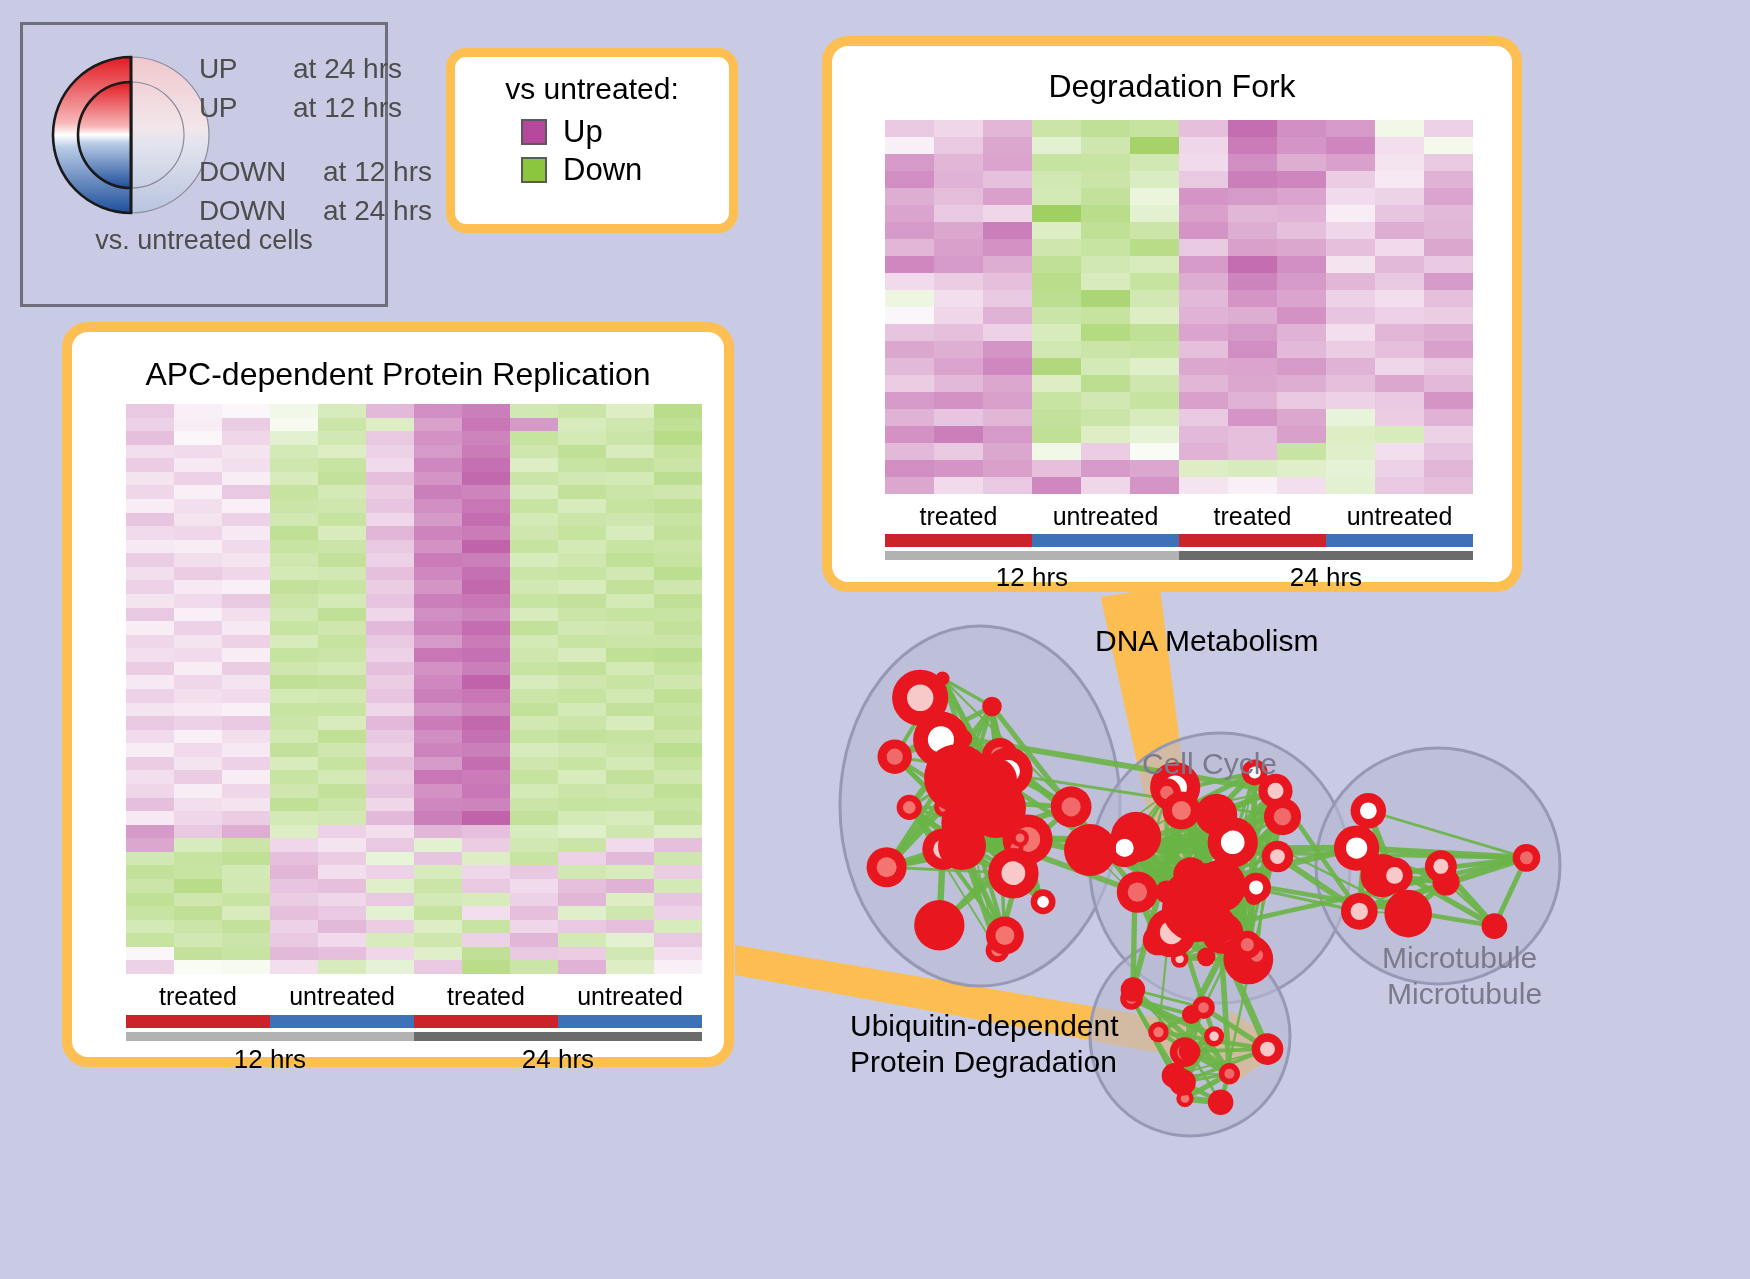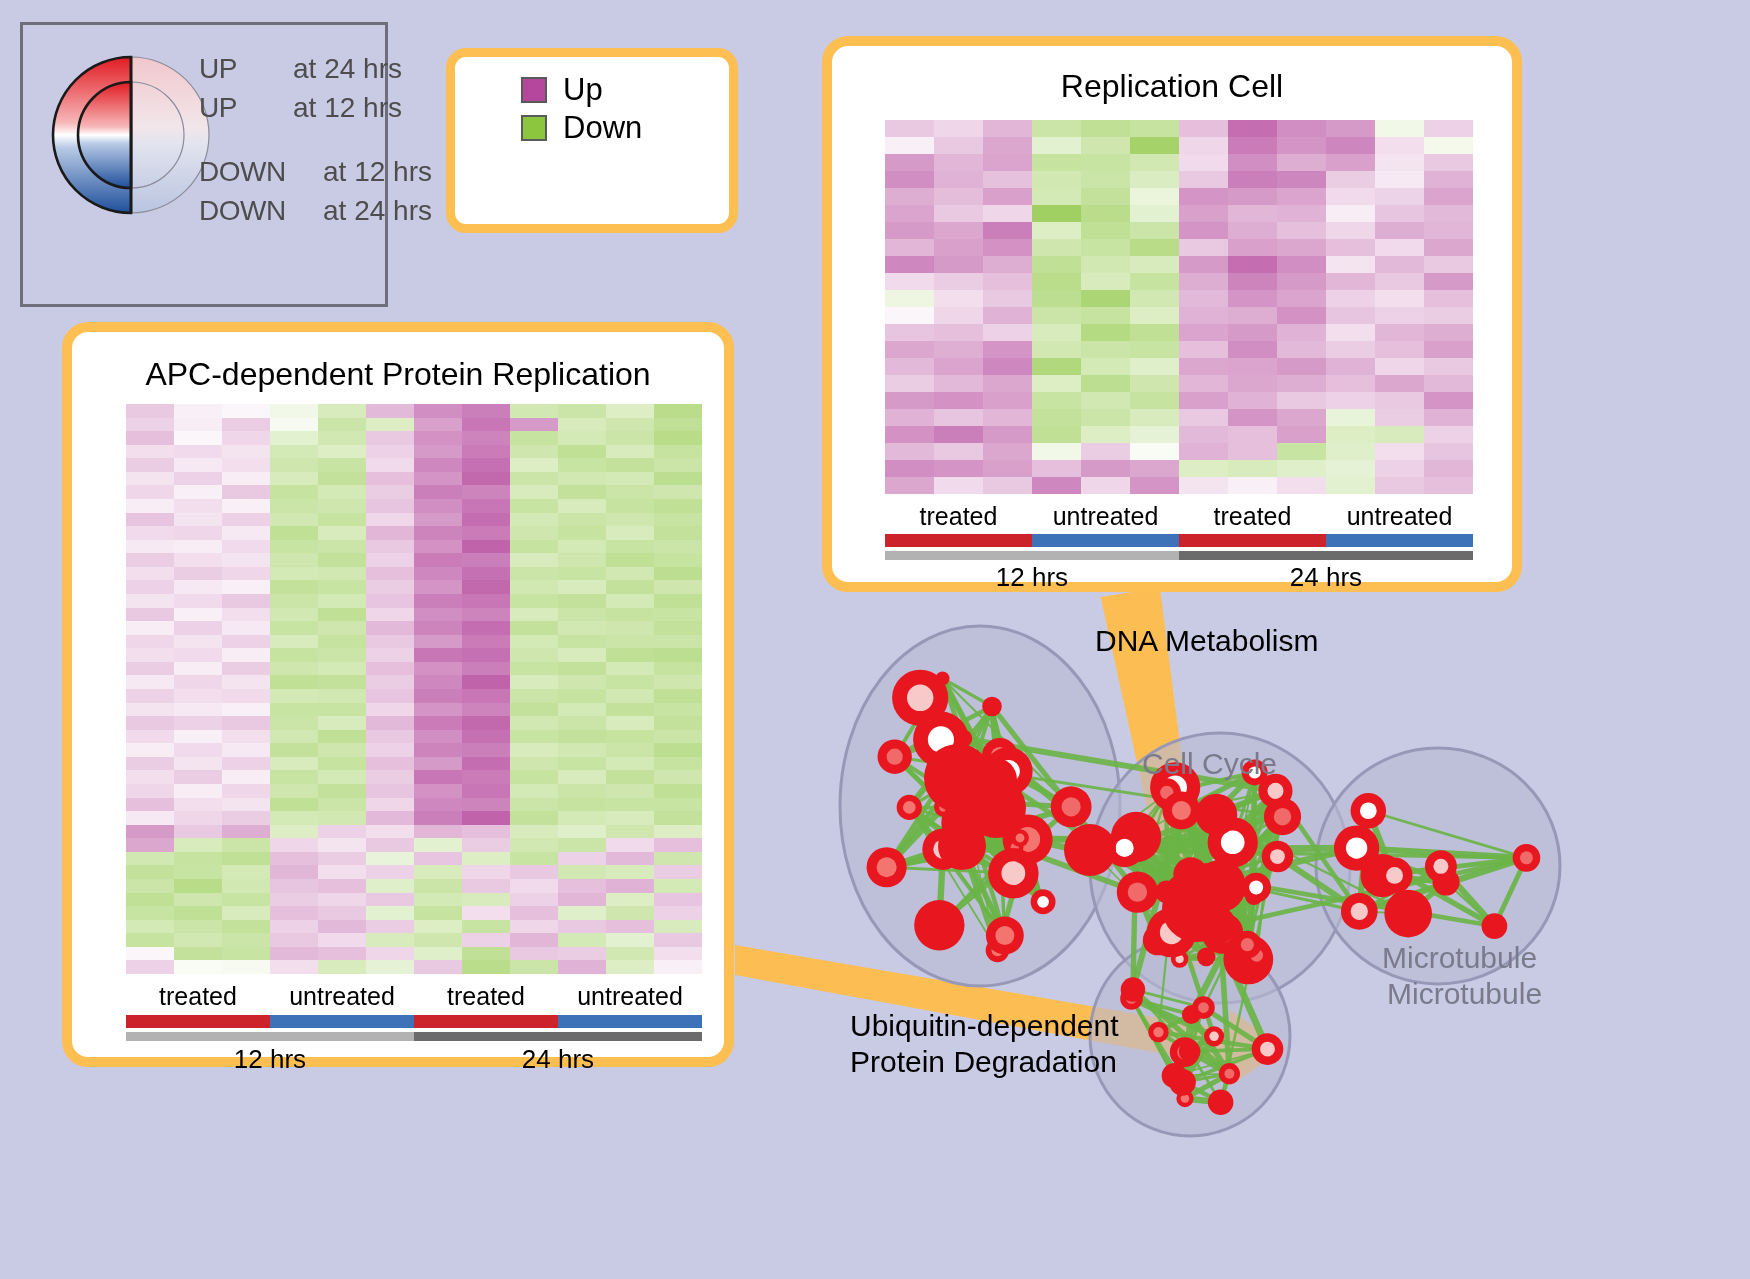--- a/index.html
+++ b/index.html
@@ -99,25 +99,27 @@
   <div class="ring-label" style="left:176px;top:67px;">UP</div>
   <div class="time-label" style="left:270px;top:67px;">at 12 hrs</div>
 
   <div class="ring-label" style="left:176px;top:131px;">DOWN</div>
   <div class="time-label" style="left:300px;top:131px;">at 12 hrs</div>
 
   <div class="ring-label" style="left:176px;top:170px;">DOWN</div>
   <div class="time-label" style="left:300px;top:170px;">at 24 hrs</div>
 
   <div class="foot">
+    <div>vs. untreated cells</div>
   </div>
 </div>
 
 <div class="abs" id="legend-key">
   <div class="title">
+    <div>vs untreated:</div>
   </div>
   <div class="rows">
     <div class="row">
       <span class="swatch" id="sw-up" style="background: rgb(181, 72, 156);"></span>
       <span class="lbl">Up</span>
     </div>
     <div class="row">
       <span class="swatch" id="sw-down" style="background: rgb(140, 198, 63);"></span>
       <span class="lbl">Down</span>
     </div>
@@ -125,21 +127,21 @@
 </div>
 
 <svg class="connector" style="left:0;top:0;width:1750px;height:1279px;pointer-events:none;">
 
   <polygon points="1130,590 1190,590 1180,930 1205,930 1165,975 1125,930 1150,930" fill="#fcbe52" transform="rotate(-9 1160 780)"></polygon>
 
   <polygon points="735,945 1230,1030 1230,1010 1285,1048 1230,1086 1230,1066 735,975" fill="#fcbe52"></polygon>
 </svg>
 
 <div class="abs panel" id="panel-rf" style="left:822px;top:36px;width:700px;height:556px;">
-  <div class="ptitle" style="margin-top:22px;">Replication Cell</div>
+  <div class="ptitle" style="margin-top:22px;">Degradation Fork</div>
   <div class="hm" id="hm-rf" style="position: absolute; left: 53px; top: 74px; width: 588px; height: 374px; grid-template-columns: repeat(12, 1fr); grid-template-rows: repeat(22, 1fr);">
       <div style="background: rgb(233, 200, 225);"></div>
       <div style="background: rgb(239, 215, 233);"></div>
       <div style="background: rgb(225, 182, 215);"></div>
       <div style="background: rgb(203, 229, 169);"></div>
       <div style="background: rgb(192, 224, 149);"></div>
       <div style="background: rgb(198, 227, 159);"></div>
       <div style="background: rgb(229, 191, 220);"></div>
       <div style="background: rgb(196, 109, 176);"></div>
       <div style="background: rgb(209, 142, 194);"></div>

